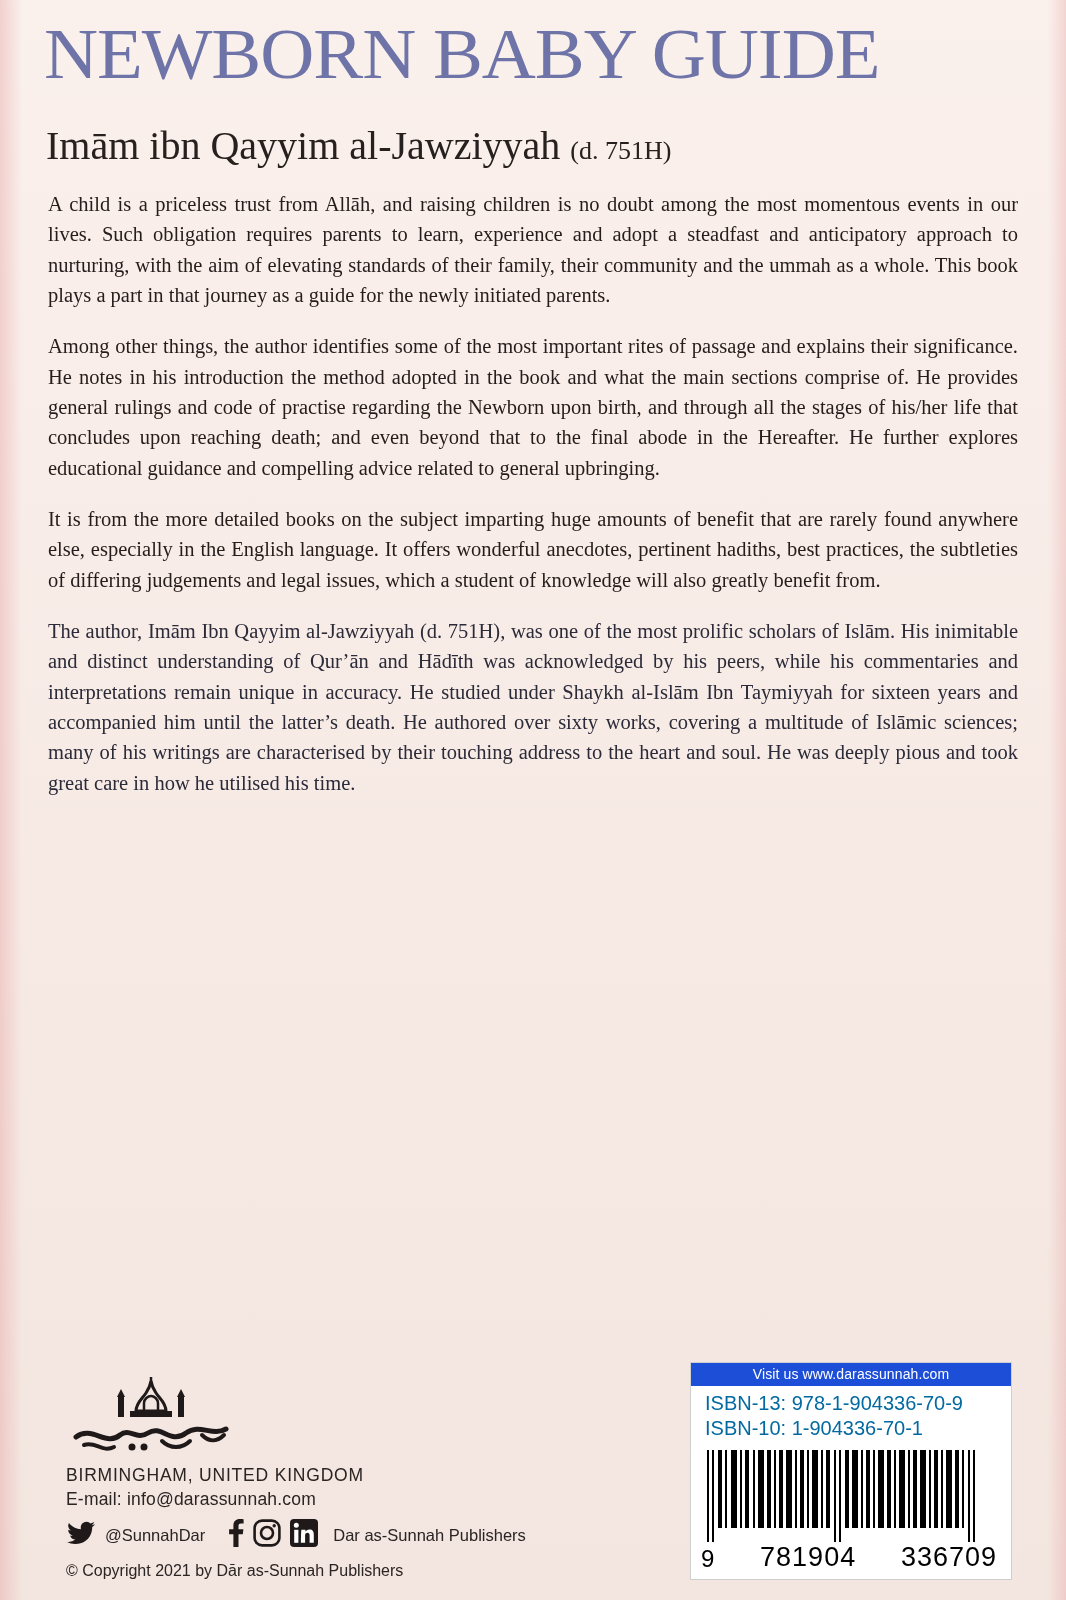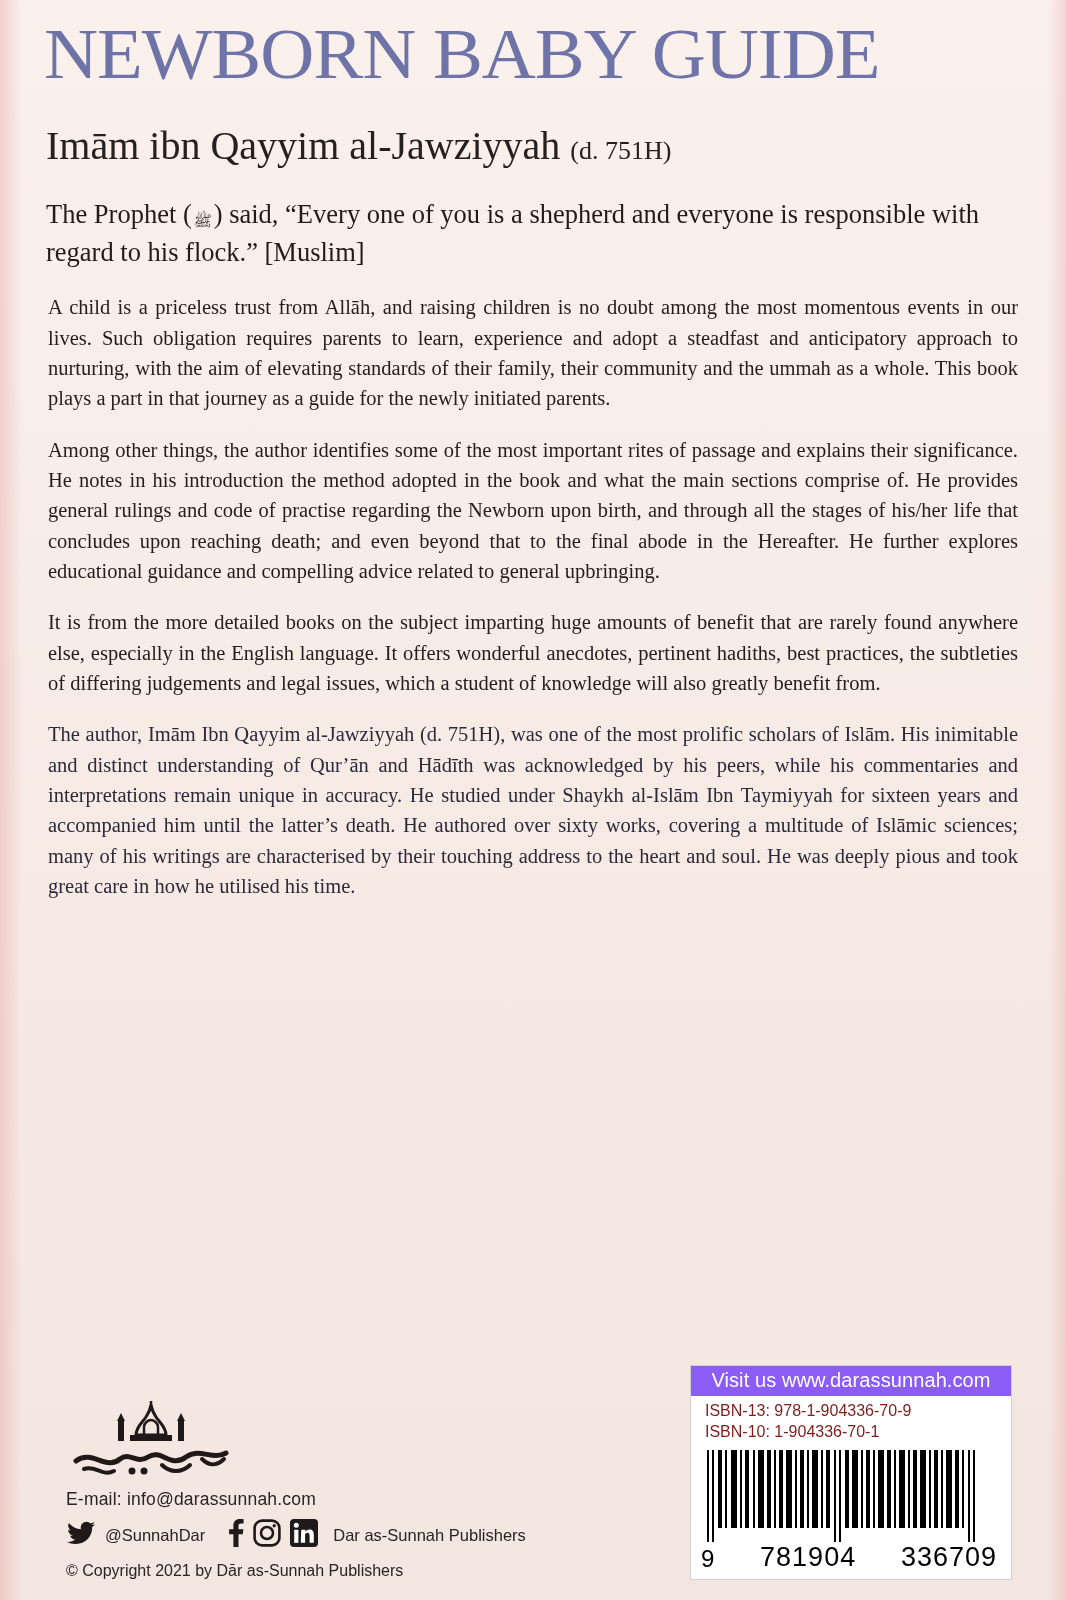--- a/index.html
+++ b/index.html
@@ -153,34 +153,34 @@
     position: absolute;
     right: 10px;
     bottom: 6px;
     width: 322px;
     background: #ffffff;
     border: 1px solid #cfcfcf;
     box-sizing: border-box;
     padding: 0;
   }
   .visit-bar {
-    background: #8b5cf6;
+    background: #1d4ed8;
     color: #fff;
     font-family: "Liberation Sans", sans-serif;
-    font-size: 20px;
+    font-size: 14px;
     text-align: center;
     padding: 3px 0 4px;
     letter-spacing: 0.1px;
   }
   .isbn-lines {
     padding: 5px 7px 2px 14px;
     font-family: "Liberation Sans", sans-serif;
-    font-size: 16px;
+    font-size: 20px;
     line-height: 1.28;
-    color: #7f1d1d;
+    color: #0369a1;
   }
   .barcode {
     margin: 6px 14px 0 14px;
     height: 92px;
     display: block;
   }
   .barcode-digits {
     font-family: "Liberation Sans", sans-serif;
     font-size: 27px;
     letter-spacing: 1px;
@@ -197,23 +197,20 @@
 
 <div class="page">
 
   <h1 class="title">NEWBORN BABY GUIDE</h1>
 
   <div class="author">
     <span>Imām ibn Qayyim al-Jawziyyah</span>
     <span class="death">(d. 751H)</span>
   </div>
 
-  <p class="hadith">
-    <span>The Prophet (</span><span class="sallam">ﷺ</span><span>) said, “Every one of you is a shepherd and everyone is responsible with regard to his flock.” [Muslim]</span>
-  </p>
 
   <p class="para">A child is a priceless trust from Allāh, and raising children is no doubt among the most momentous events in our lives. Such obligation requires parents to learn, experience and adopt a steadfast and anticipatory approach to nurturing, with the aim of elevating standards of their family, their community and the ummah as a whole. This book plays a part in that journey as a guide for the newly initiated parents.</p>
   <p class="para">Among other things, the author identifies some of the most important rites of passage and explains their significance. He notes in his introduction the method adopted in the book and what the main sections comprise of. He provides general rulings and code of practise regarding the Newborn upon birth, and through all the stages of his/her life that concludes upon reaching death; and even beyond that to the final abode in the Hereafter. He further explores educational guidance and compelling advice related to general upbringing.</p>
   <p class="para">It is from the more detailed books on the subject imparting huge amounts of benefit that are rarely found anywhere else, especially in the English language. It offers wonderful anecdotes, pertinent hadiths, best practices, the subtleties of differing judgements and legal issues, which a student of knowledge will also greatly benefit from.</p>
   <p class="para last">The author, Imām Ibn Qayyim al-Jawziyyah (d. 751H), was one of the most prolific scholars of Islām. His inimitable and distinct understanding of Qur’ān and Hādīth was acknowledged by his peers, while his commentaries and interpretations remain unique in accuracy. He studied under Shaykh al-Islām Ibn Taymiyyah for sixteen years and accompanied him until the latter’s death. He authored over sixty works, covering a multitude of Islāmic sciences; many of his writings are characterised by their touching address to the heart and soul. He was deeply pious and took great care in how he utilised his time.</p>
 
   <div class="footer">
 
     <div class="pub-block">
 
@@ -234,20 +231,21 @@
 
           <path d="M10 62 C26 50 40 72 54 60 C64 52 70 66 82 58 C96 49 104 70 120 58 C134 48 146 62 160 54" fill="none" stroke="#1f1a19" stroke-width="5" stroke-linecap="round"></path>
           <path d="M18 70 C30 66 36 78 48 72" fill="none" stroke="#1f1a19" stroke-width="4" stroke-linecap="round"></path>
           <circle cx="66" cy="72" r="3.5" fill="#1f1a19"></circle>
           <circle cx="78" cy="72" r="3.5" fill="#1f1a19"></circle>
           <path d="M96 66 C104 74 116 74 124 66" fill="none" stroke="#1f1a19" stroke-width="4" stroke-linecap="round"></path>
           <path d="M136 60 C144 68 152 66 158 60" fill="none" stroke="#1f1a19" stroke-width="4" stroke-linecap="round"></path>
         </svg>
       </div>
 
+      <div class="pub-city">BIRMINGHAM, UNITED KINGDOM</div>
       <div class="pub-email">E-mail: info@darassunnah.com</div>
 
       <div class="social-row">
         <span>
           <svg width="30" height="24" viewBox="0 0 30 24">
             <path d="M29 3.2c-1 .5-2.1.8-3.3 1a5.7 5.7 0 0 0 2.5-3.1c-1.1.6-2.3 1.1-3.6 1.4A5.7 5.7 0 0 0 14.8 7c0 .5 0 .9.1 1.3A16.2 16.2 0 0 1 3 1.9a5.7 5.7 0 0 0 1.8 7.6c-1 0-1.8-.3-2.6-.7v.1c0 2.7 2 5 4.5 5.6a5.8 5.8 0 0 1-2.6.1 5.7 5.7 0 0 0 5.3 4 11.4 11.4 0 0 1-8.4 2.3A16.1 16.1 0 0 0 10 23c10.5 0 16.2-8.7 16.2-16.2v-.8c1.1-.8 2.1-1.8 2.8-2.8z" fill="#1f1a19"></path>
           </svg>
         </span>
         <span class="handle">@SunnahDar</span>
 

